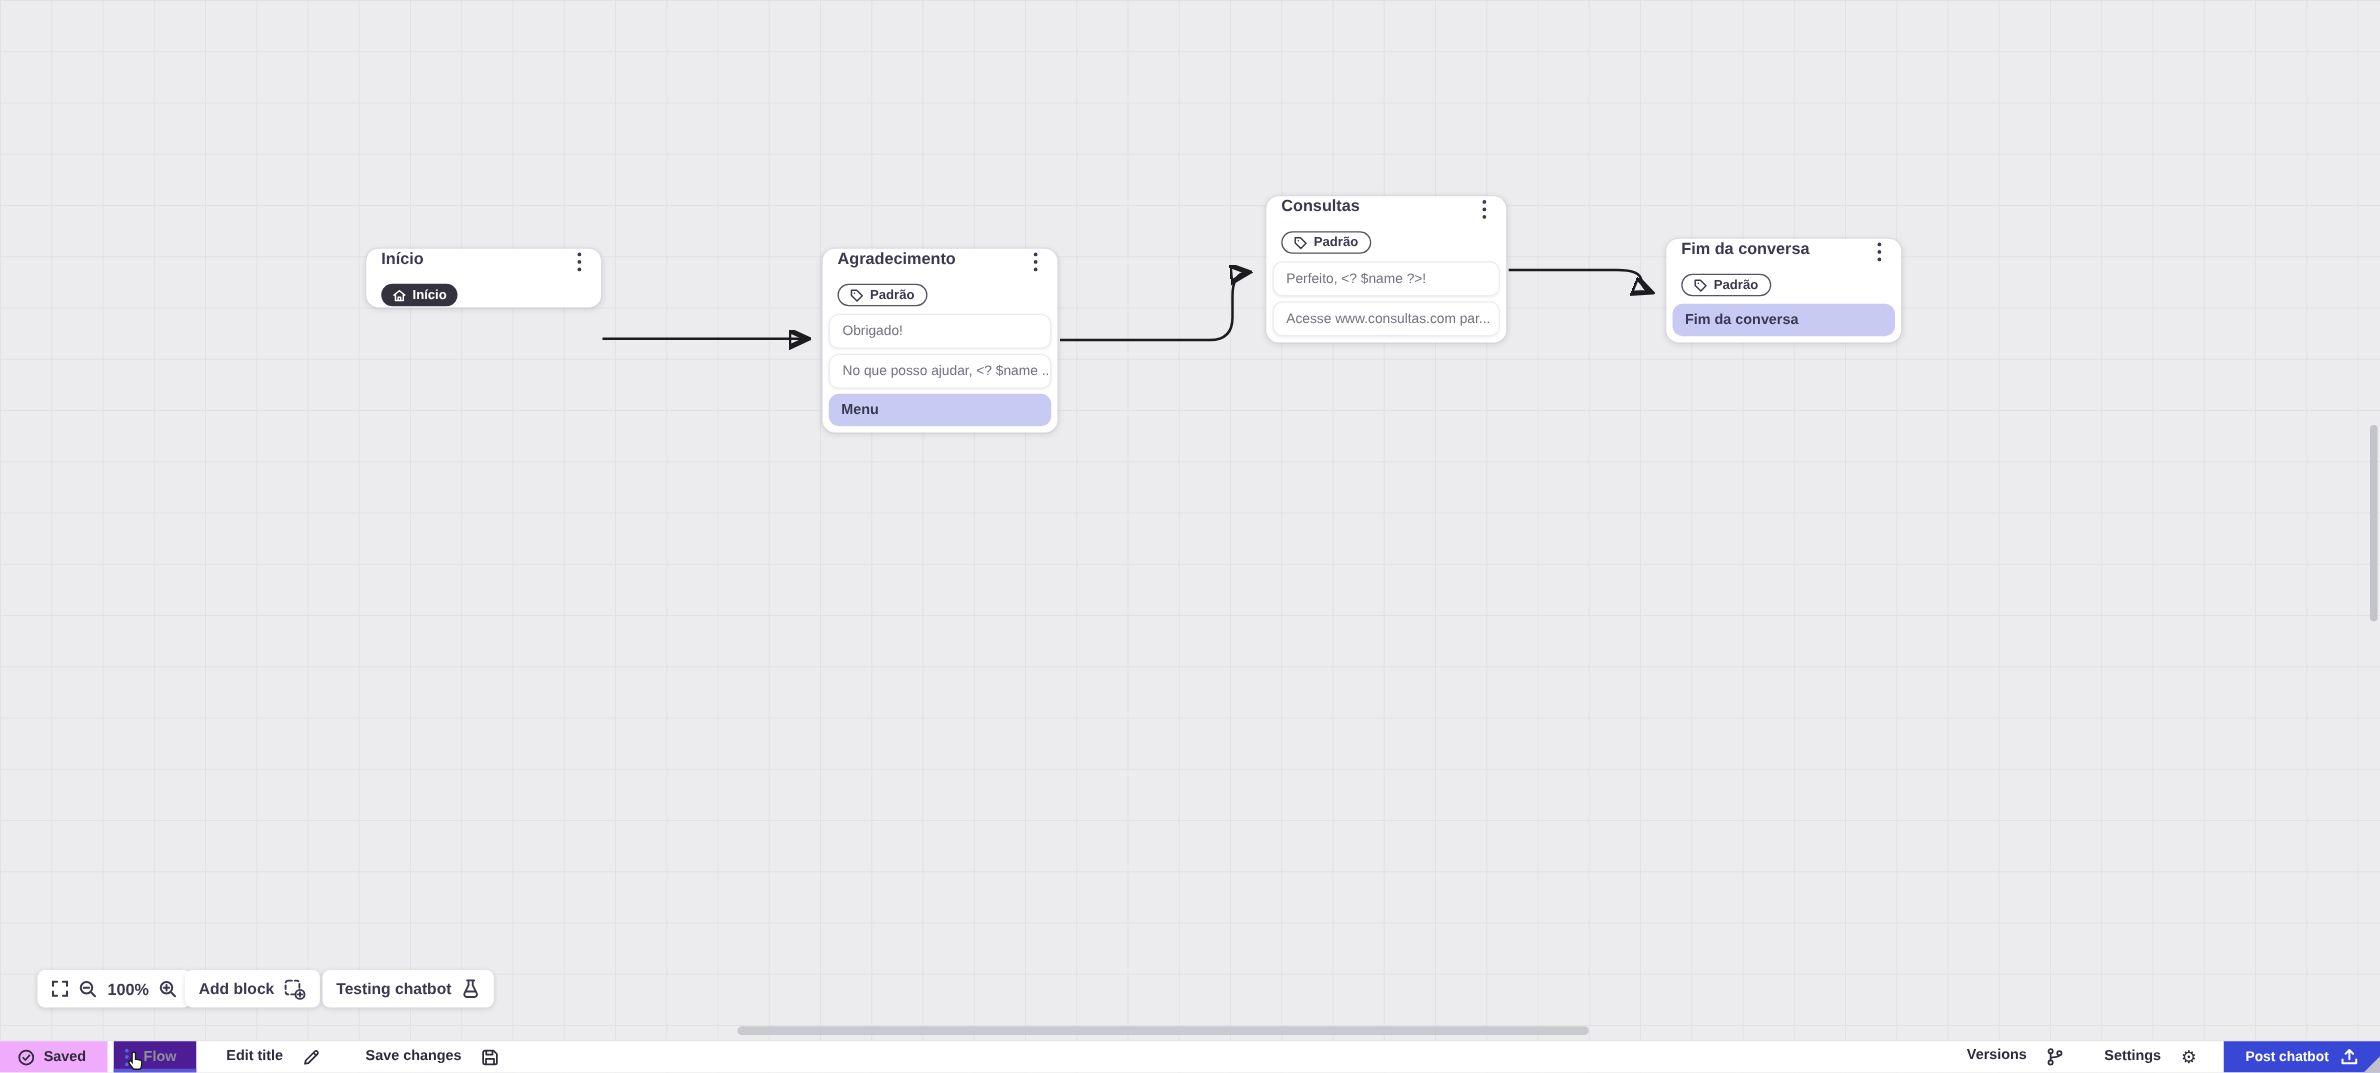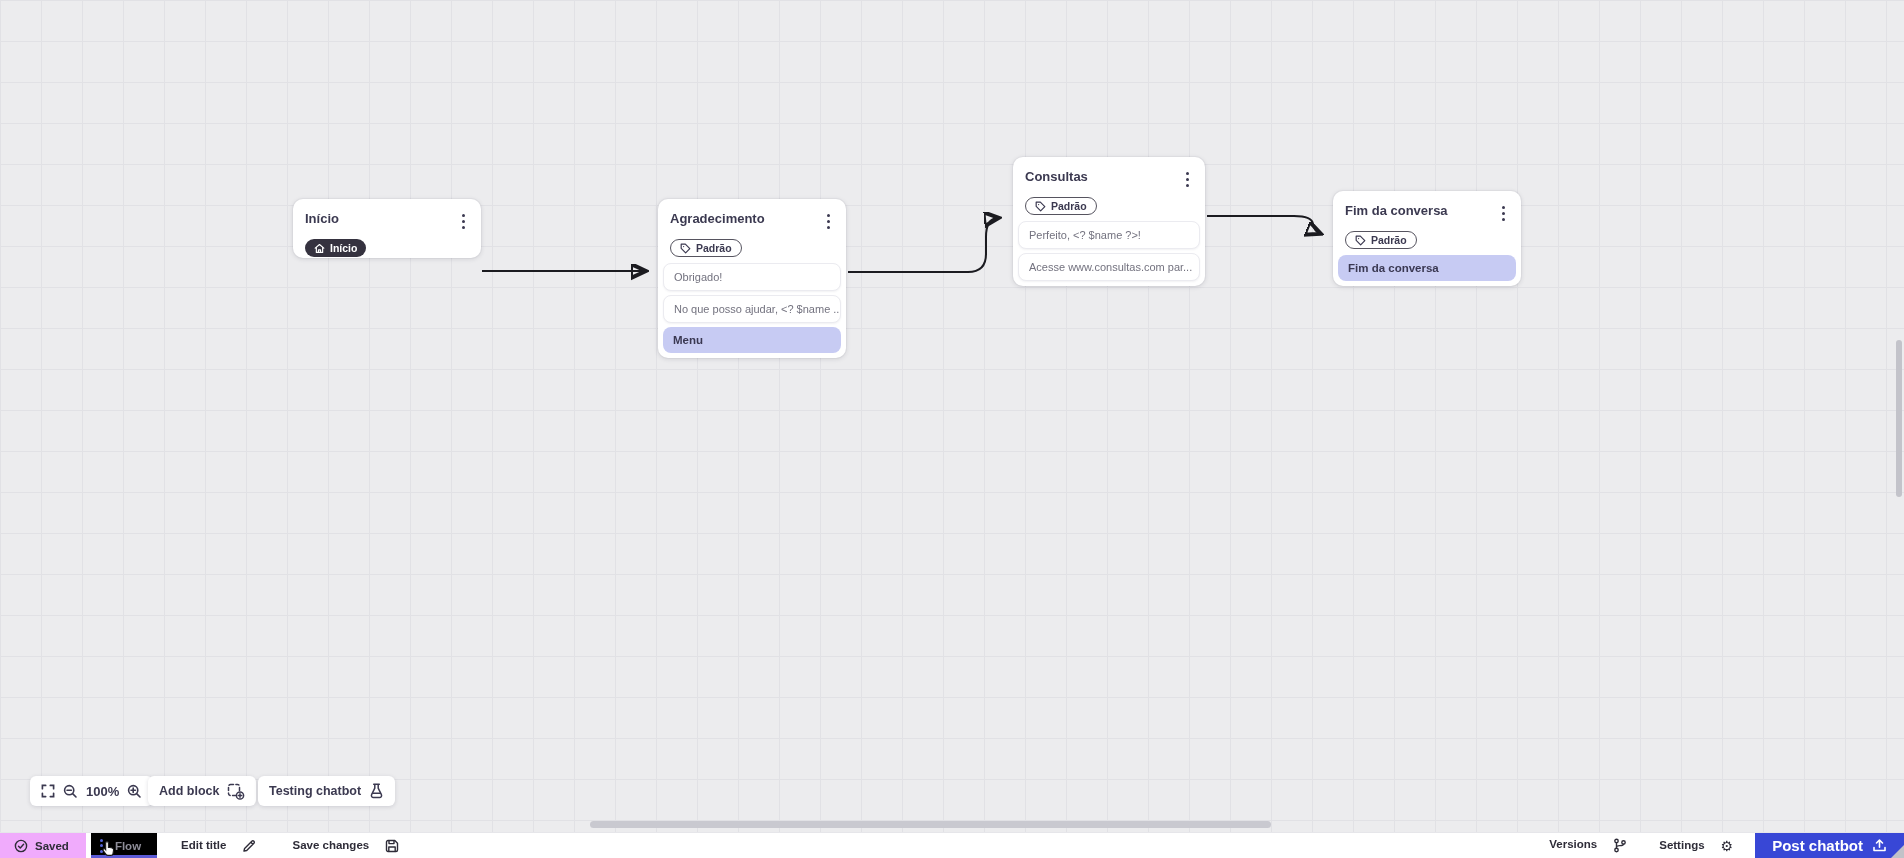--- a/index.html
+++ b/index.html
@@ -20,21 +20,21 @@
     background-size:41px 41px;
   }
   svg.connections { position:absolute; left:0; top:0; pointer-events:none; }
   svg.connections path { stroke:#1b1b20; stroke-width:2; fill:none; }
 
   
   .node {
     position:absolute; background:#fff; border-radius:10px;
     box-shadow:0 1px 5px rgba(35,35,60,.14), 0 0 0 1px rgba(35,35,60,.03);
   }
-  .node-header { padding:12px 12px 0 12px; display:flex; justify-content:space-between; align-items:flex-start; }
+  .node-header { padding:0 12px 0 12px; display:flex; justify-content:space-between; align-items:flex-start; }
   .node-title { font-size:13px; font-weight:700; color:#3b3950; line-height:16px; }
   .kebab { display:flex; flex-direction:column; gap:3px; padding:3px 4px; cursor:pointer; }
   .kebab i { width:3px; height:3px; border-radius:50%; background:#3b3950; display:block; }
   .node-badges { padding:0 12px; margin-top:7px; height:19px; display:flex; }
   .badge { display:inline-flex; align-items:center; gap:5px; height:18px;
            padding:0 9px; border-radius:999px; font-size:10.5px; font-weight:700; }
   .badge.dark    { background:#35323f; color:#fff; }
   .badge.outline { background:transparent; color:#3b3950; border:1.3px solid #56545f; }
   .node-body { padding:5px; }
   .item { border-radius:8px; padding:6px 10px; font-size:11px; line-height:14px;
@@ -61,34 +61,34 @@
              background:#c3c3ca; border-radius:3px; }
 
   
   .statusbar {
     position:absolute; left:0; bottom:0; width:1904px; height:26px;
     background:#fff; border-top:1px solid #e6e6ea;
     display:flex; align-items:center; font-size:11.5px;
   }
   .chip-saved { height:100%; background:#f0abfc; display:flex; align-items:center;
                 gap:7px; padding:0 17px 0 14px; color:#2e2c38; font-weight:600; }
-  .flow-tab { position:relative; height:100%; margin-left:5px; background:#000000;
+  .flow-tab { position:relative; height:100%; margin-left:5px; background:#4c1d95;
               display:flex; align-items:center; gap:12px; padding:0 16px 0 9px;
               color:#8f8e99; font-weight:600; cursor:pointer; }
   .flow-tab::after { content:""; position:absolute; left:0; right:0; bottom:0;
                      height:3px; background:#5c5ad6; }
   .drag-dots { display:flex; flex-direction:column; gap:2.5px; }
   .drag-dots i { width:3px; height:3px; border-radius:50%; background:#5565d8; display:block; }
   .bar-btn { display:flex; align-items:flex-start; gap:16px; color:#2e2c38;
              font-weight:600; cursor:pointer; }
   .ml22 { margin-left:24px; } .ml36 { margin-left:36px; }
   .spacer { flex:1; }
   .mr30 { margin-right:32px; } .mr20 { margin-right:22px; }
   .post-btn { position:relative; height:100%; background:#3847d6; color:#fff;
-              font-weight:700; font-size:15px; display:flex; align-items:center;
+              font-weight:700; font-size:11px; display:flex; align-items:center;
               gap:9px; padding:0 17px; cursor:pointer; overflow:hidden; }
   .post-btn::after { content:""; position:absolute; right:0; bottom:0;
                      border-left:13px solid transparent; border-bottom:13px solid #c2c2c8; }
   .gear-glyph { font-family:"DejaVu Sans", sans-serif; font-size:14px; line-height:14px; }
 
   .cursor-hand { position:absolute; left:101px; top:840px; z-index:50; pointer-events:none; }
 </style>
 </head>
 <body>
 

